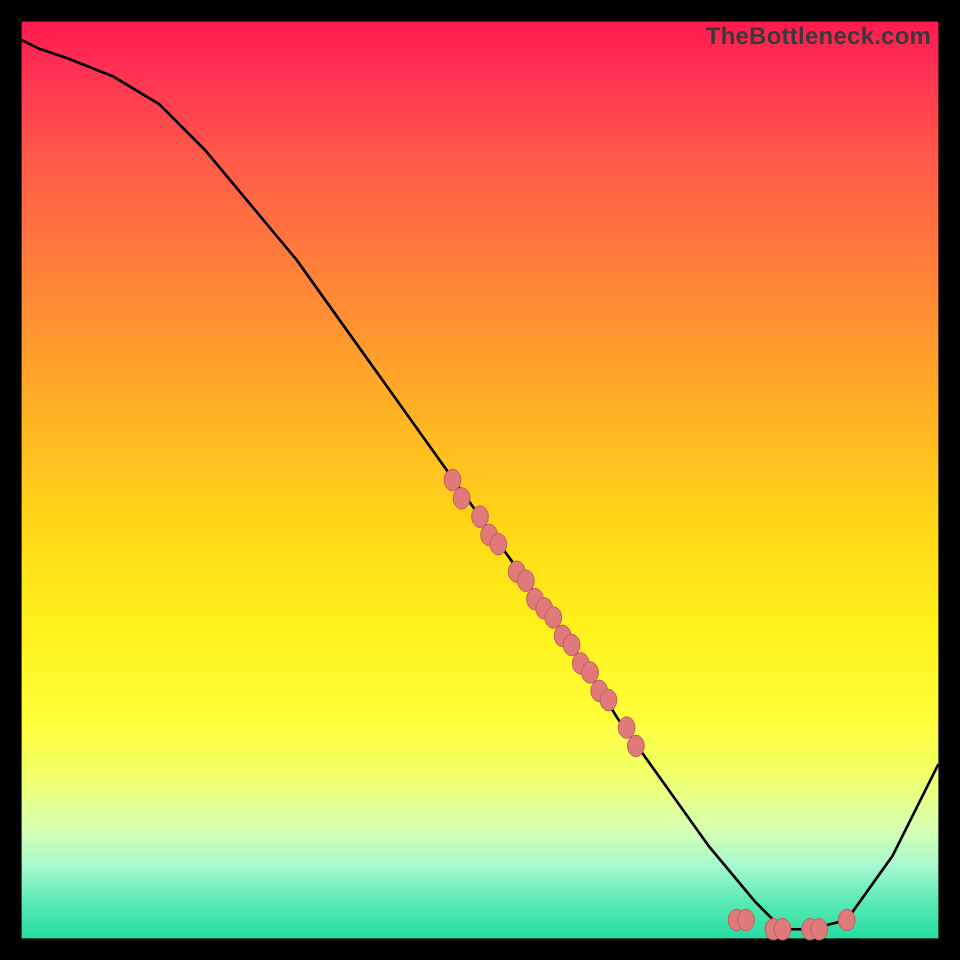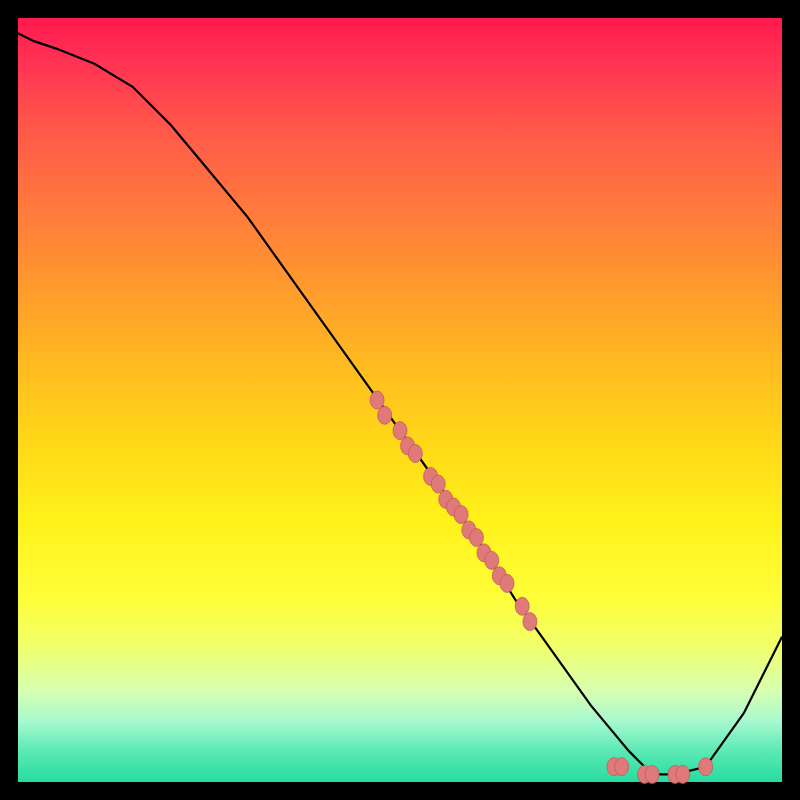--- a/index.html
+++ b/index.html
@@ -65,20 +65,21 @@
     fill: #e07a7a;
     stroke: #c05a5a;
     stroke-width: 0.8;
   }
 </style>
 </head>
 <body>
 
 <div class="frame">
   <div class="plot-area">
+    <div class="watermark">TheBottleneck.com</div>
     <svg class="curve" viewBox="0 0 764 764">
       <path id="curve-path" class="curve-path" d="M0.0 15.3 L15.3 22.9 L38.2 30.6 L76.4 45.8 L114.6 68.8 L152.8 107.0 L191.0 152.8 L229.2 198.6 L267.4 252.1 L305.6 305.6 L343.8 359.1 L382.0 412.6 L420.2 466.0 L458.4 519.5 L496.6 580.6 L534.8 634.1 L573.0 687.6 L611.2 733.4 L634.1 756.4 L657.0 756.4 L687.6 748.7 L725.8 695.2 L764.0 618.8"></path>
       <g id="markers">
           <ellipse class="dot" cx="359.1" cy="382.0" rx="7" ry="9"></ellipse>
           <ellipse class="dot" cx="366.7" cy="397.3" rx="7" ry="9"></ellipse>
           <ellipse class="dot" cx="382.0" cy="412.6" rx="7" ry="9"></ellipse>
           <ellipse class="dot" cx="389.6" cy="427.8" rx="7" ry="9"></ellipse>
           <ellipse class="dot" cx="397.3" cy="435.5" rx="7" ry="9"></ellipse>
           <ellipse class="dot" cx="412.6" cy="458.4" rx="7" ry="9"></ellipse>
           <ellipse class="dot" cx="420.2" cy="466.0" rx="7" ry="9"></ellipse>

